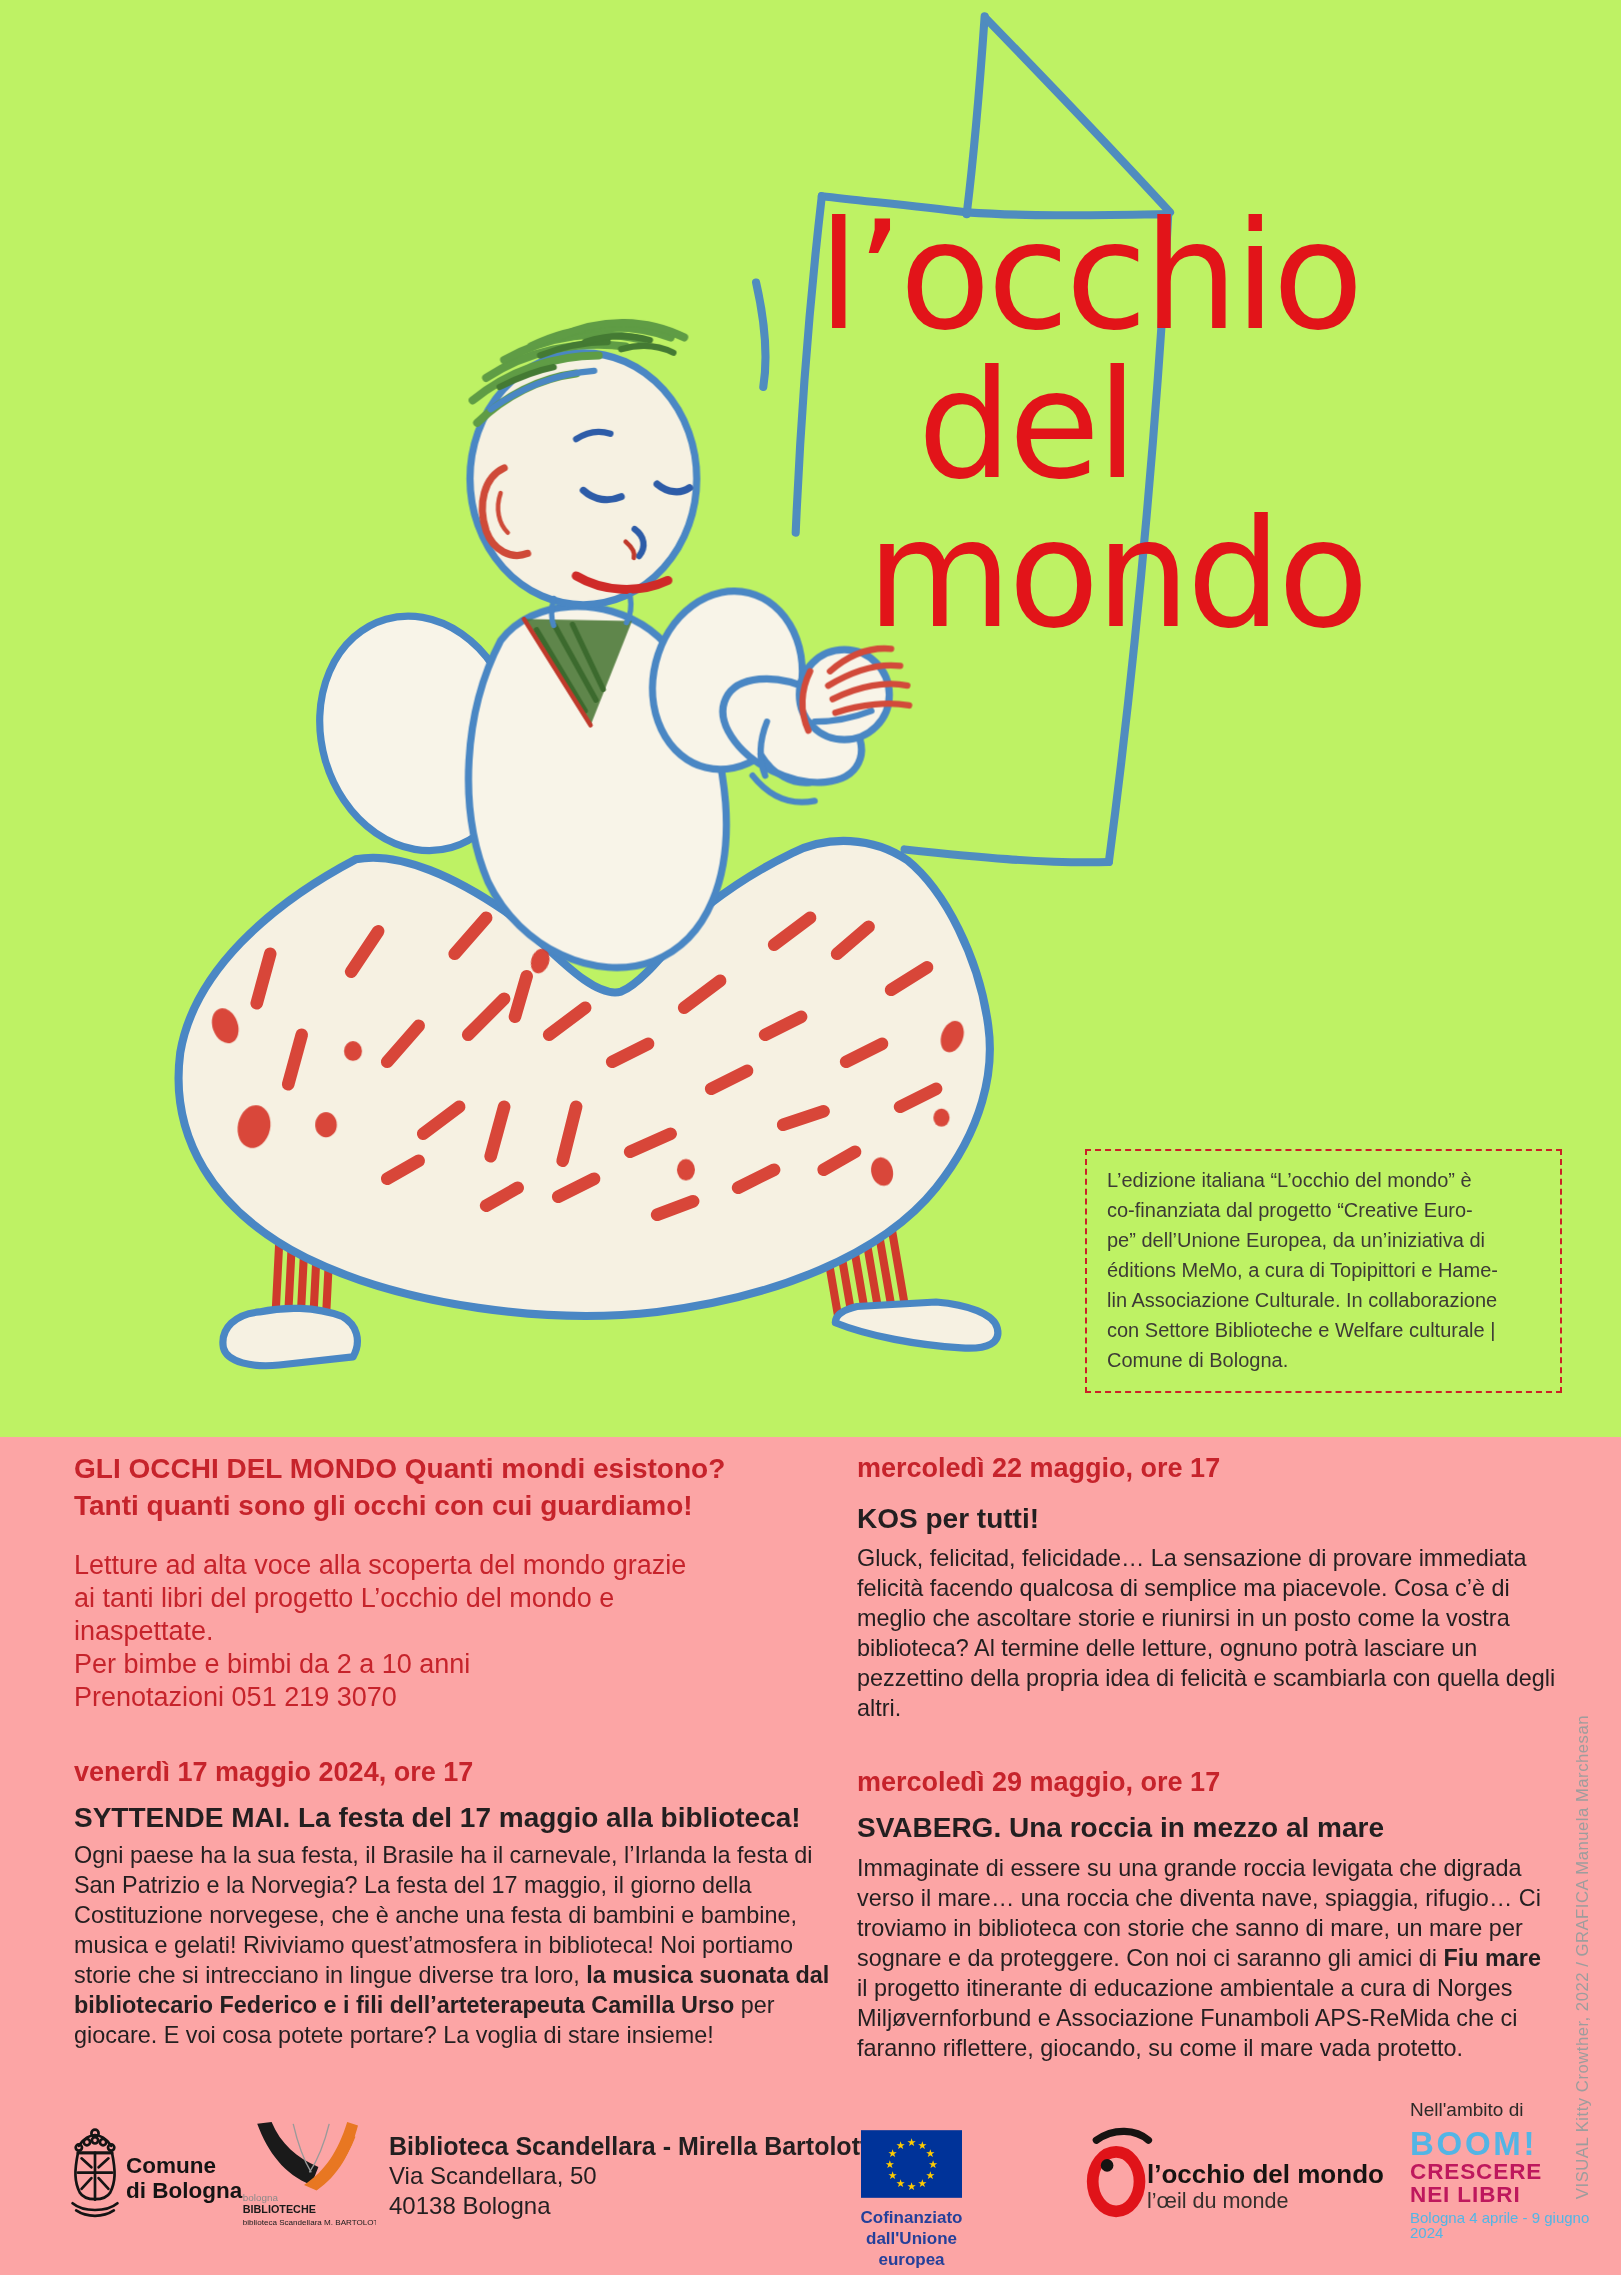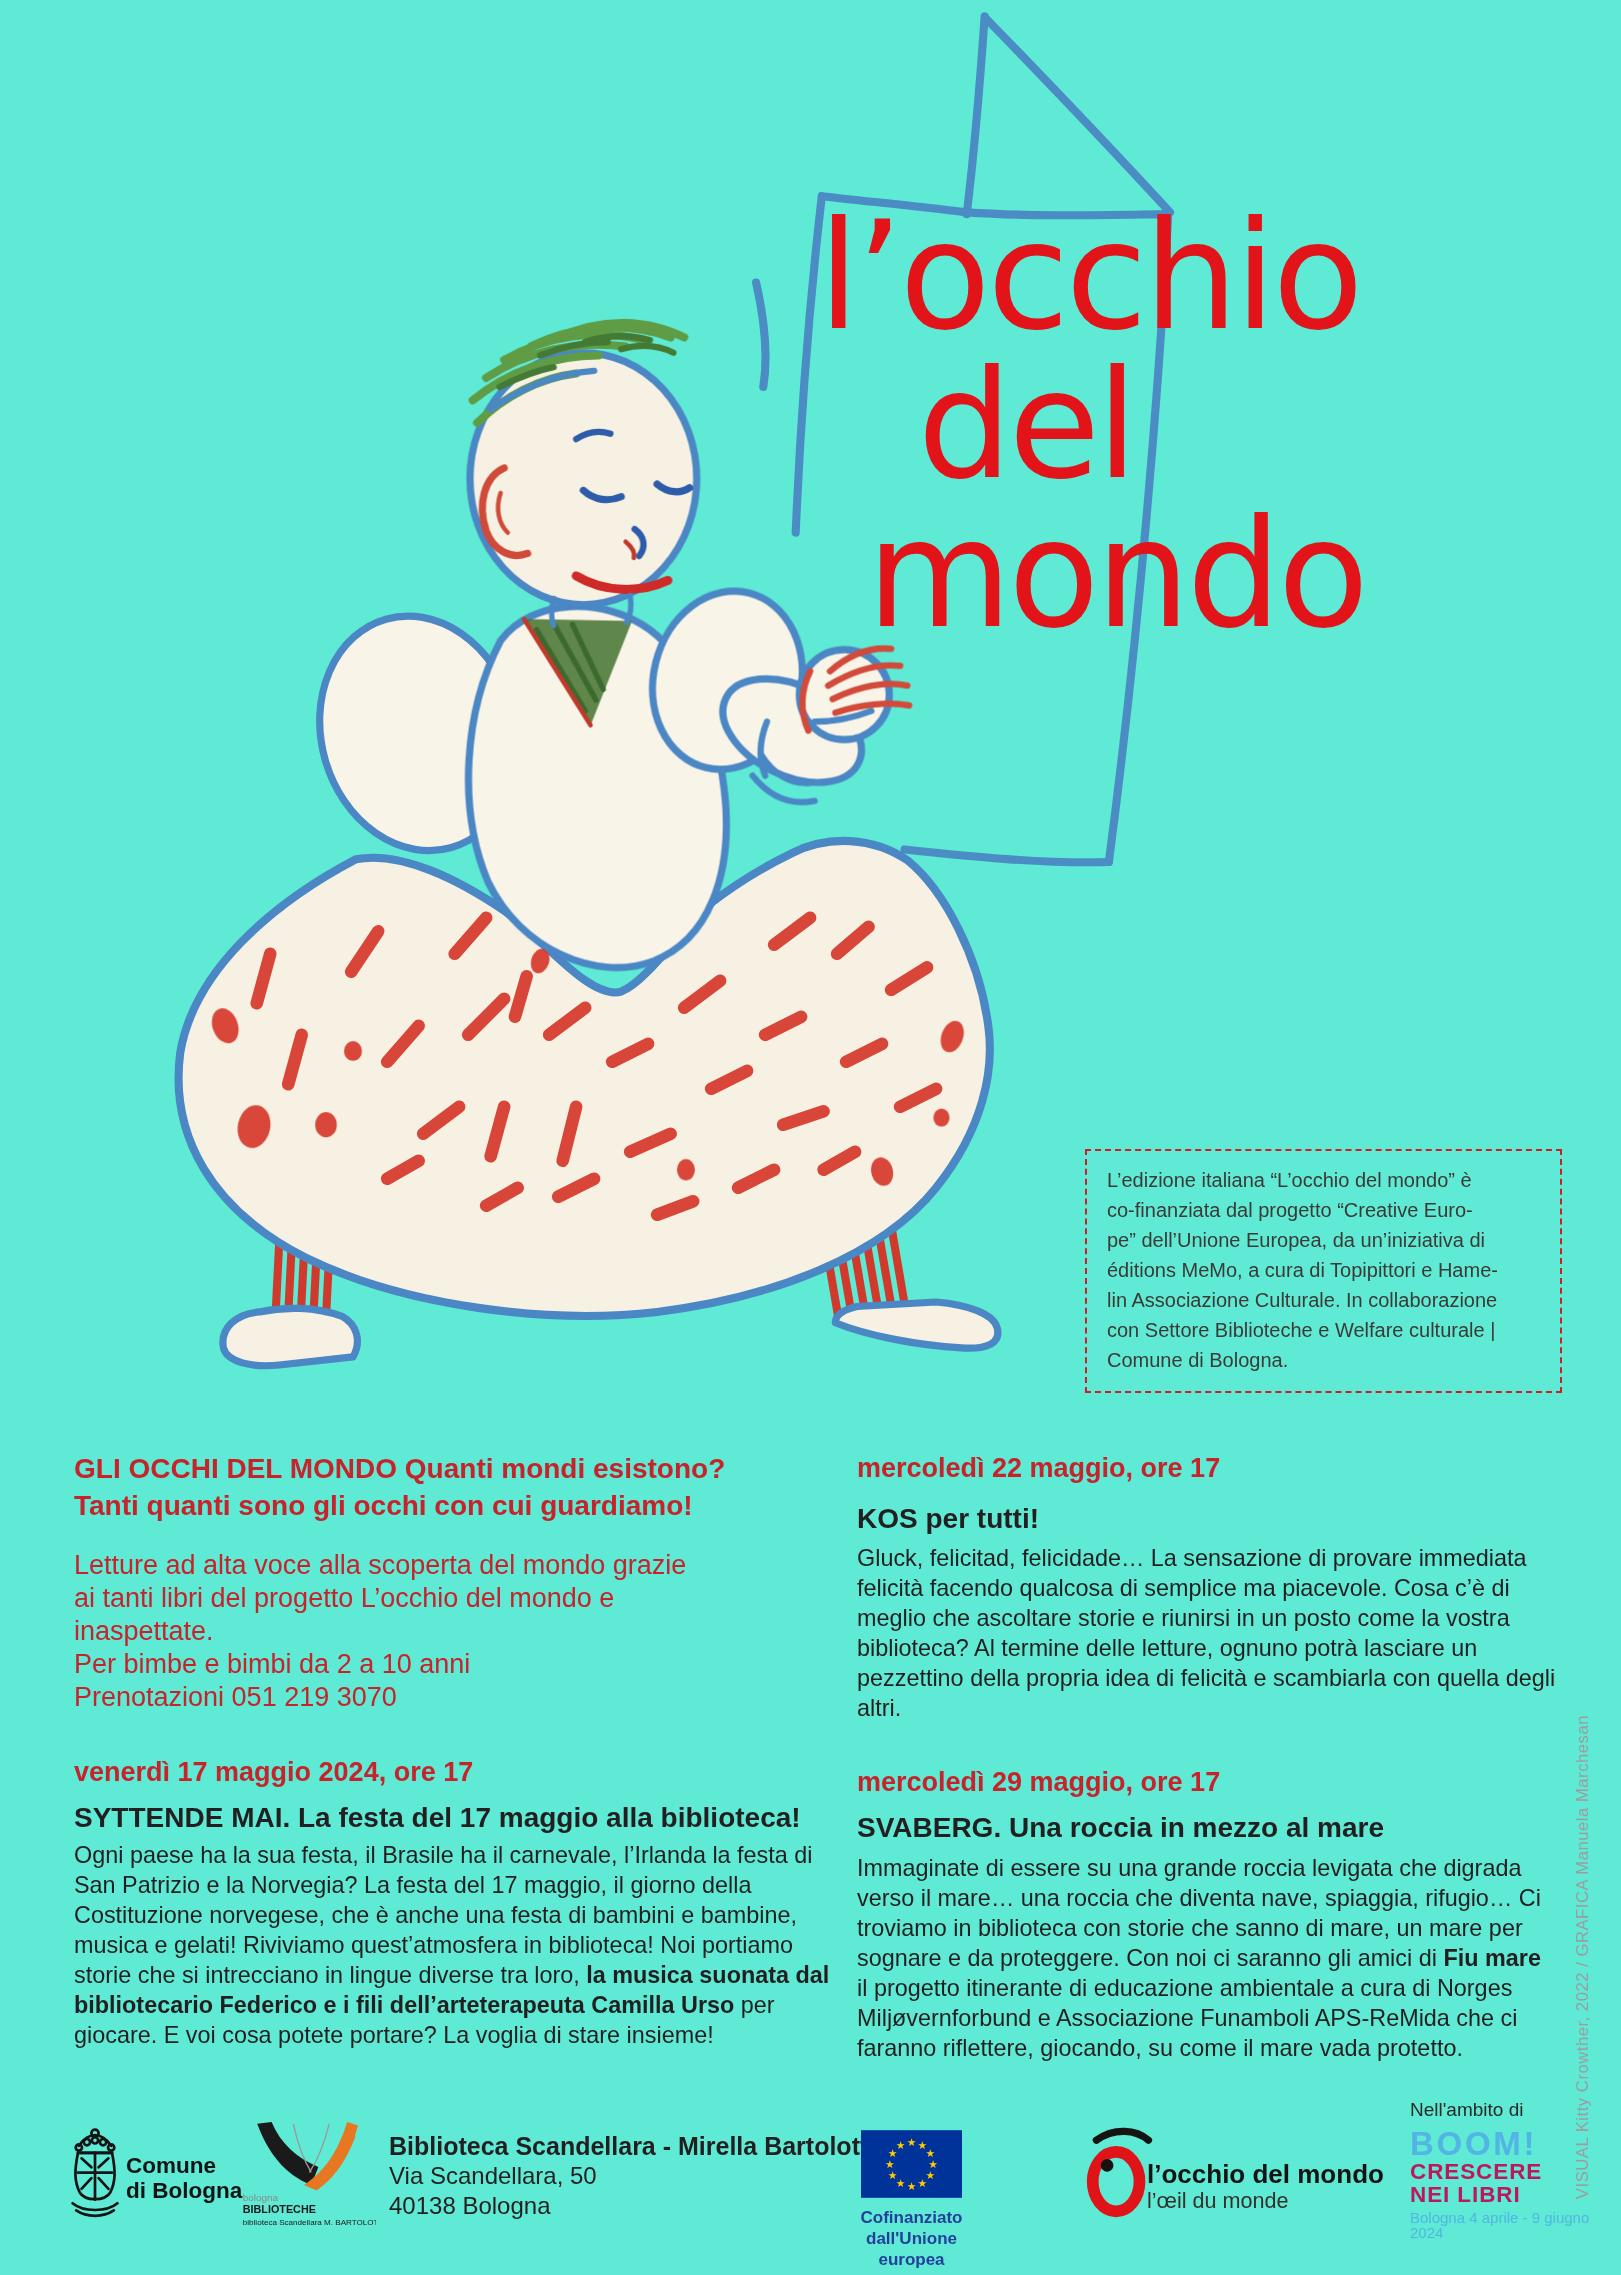--- a/index.html
+++ b/index.html
@@ -1,34 +1,34 @@
 <!DOCTYPE html>
 <html style="font-size:14.4px"><head>
 <meta charset="utf-8">
 <style>
   html,body{margin:0;padding:0;}
   body{width:1622px;height:2275px;position:relative;font-family:"Liberation Sans",sans-serif;background:#ffffff;}
   .poster{position:absolute;inset:0;width:1622px;height:2275px;overflow:hidden;background:#ffffff;}
 
   
-  .top-section{position:absolute;left:0;top:0;width:1622px;height:1794px;background:#5eead4;}
+  .top-section{position:absolute;left:0;top:0;width:1622px;height:1794px;background:#bef264;}
   .illustration{position:absolute;left:0;top:0;width:1622px;height:1437px;display:block;}
 
   .poster-title{position:absolute;left:810px;top:202px;width:558px;text-align:center;
     color:#e21419;font-family:"DejaVu Sans","Liberation Sans",sans-serif;
     font-size:149px;line-height:149px;font-weight:500;letter-spacing:-3.6px;white-space:nowrap;}
   .poster-title .t-line2{position:relative;left:-63px;}
   .poster-title .t-line3{position:relative;left:27px;}
 
   .info-box{position:absolute;left:1085px;top:1149px;width:477px;box-sizing:border-box;
     border:2.7px dashed #cb2027;padding:14.4px 18px 16px 20px;background:transparent;}
   .info-box .line{font-size:20px;line-height:30px;color:#3d3a36;white-space:nowrap;}
 
   
-  .bottom-section{position:absolute;left:0;top:1437px;width:1622px;height:838px;background:#5eead4;}
+  .bottom-section{position:absolute;left:0;top:1437px;width:1622px;height:838px;background:#fca5a5;}
   .col{position:absolute;top:12.6px;}
   .col-left{left:74px;width:761px;}
   .col-right{left:857px;width:700px;}
 
   .red-heading{color:#c6232b;font-weight:bold;font-size:28px;line-height:37px;white-space:nowrap;}
   .red-date{color:#c6232b;font-weight:bold;font-size:27px;line-height:36px;white-space:nowrap;}
   .red-line{color:#c6232b;font-size:27px;line-height:33px;white-space:nowrap;}
   .black-title{color:#231f20;font-weight:bold;font-size:28px;line-height:38px;white-space:nowrap;}
   .body-par{color:#231f20;font-size:23.4px;line-height:30px;margin:0;}
   .body-par strong{font-weight:bold;}

